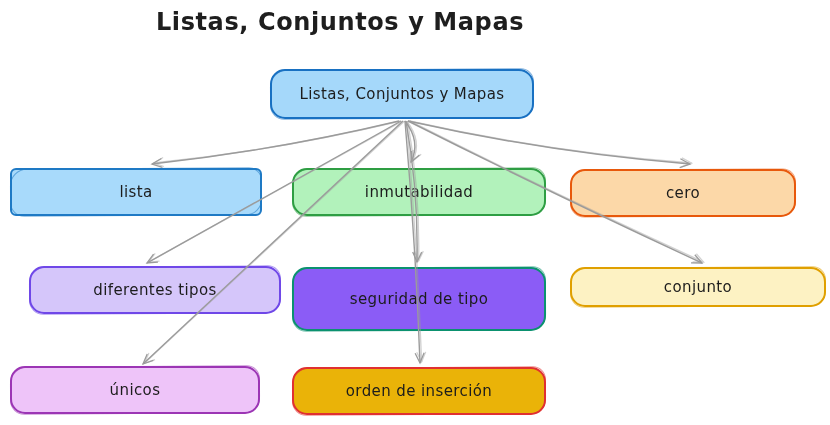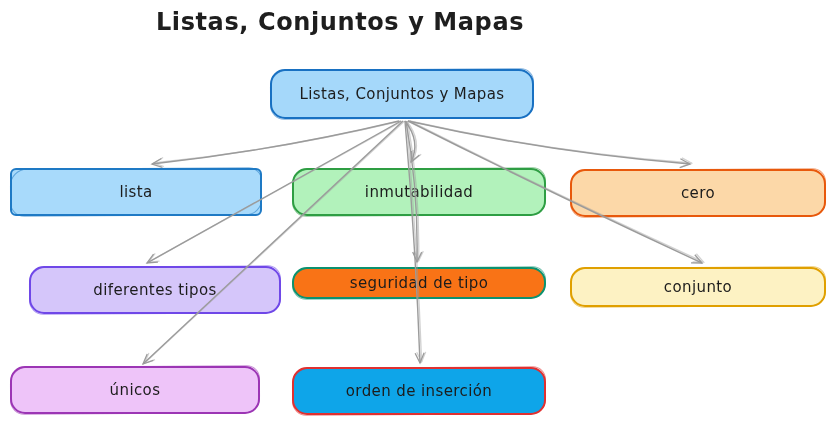--- a/index.html
+++ b/index.html
@@ -69,41 +69,41 @@
   </div>
 
   <div class="node" style="left: 10px; top: 168px; width: 252px; height: 48px; background-color: rgb(168, 218, 251); border-color: rgb(31, 122, 197); border-radius: 6px;">
     <span class="node-label">lista</span>
   </div>
 
   <div class="node" style="left: 292px; top: 168px; width: 254px; height: 48px; background-color: rgb(178, 242, 187); border-color: rgb(47, 158, 68);">
     <span class="node-label">inmutabilidad</span>
   </div>
 
-  <div class="node" style="left: 570px; top: 169px; width: 256px; height: 48px; background-color: rgb(252, 216, 168); border-color: rgb(232, 89, 12);">
+  <div class="node" style="left: 570px; top: 169px; width: 226px; height: 48px; background-color: rgb(252, 216, 168); border-color: rgb(232, 89, 12);">
     <span class="node-label">cero</span>
   </div>
 
   <div class="node" style="left: 10px; top: 266px; width: 252px; height: 48px; background-color: rgb(213, 198, 250); border-color: rgb(112, 72, 232); margin-left: 19px;">
     <span class="node-label">diferentes tipos</span>
   </div>
 
-  <div class="node" style="left: 292px; top: 267px; width: 254px; height: 32px; background-color: #f97316; border-color: rgb(12, 146, 112);">
+  <div class="node" style="left: 292px; top: 267px; width: 254px; height: 64px; background-color: #8b5cf6; border-color: rgb(12, 146, 112);">
     <span class="node-label">seguridad de tipo</span>
   </div>
 
   <div class="node" style="left: 570px; top: 267px; width: 256px; height: 40px; background-color: rgb(253, 242, 195); border-color: rgb(224, 160, 0);">
     <span class="node-label">conjunto</span>
   </div>
 
   <div class="node" style="left: 10px; top: 366px; width: 250px; height: 48px; background-color: rgb(238, 196, 249); border-color: rgb(156, 54, 181);">
     <span class="node-label">únicos</span>
   </div>
 
-  <div class="node" style="left: 292px; top: 367px; width: 254px; height: 48px; background-color: #0ea5e9; border-color: rgb(224, 49, 49);">
+  <div class="node" style="left: 292px; top: 367px; width: 254px; height: 48px; background-color: #eab308; border-color: rgb(224, 49, 49);">
     <span class="node-label">orden de inserción</span>
   </div>
 
   <svg id="edges" viewBox="0 0 830 425">
     <defs>
       <marker id="arrowhead" viewBox="0 0 14 12" markerWidth="14" markerHeight="12" refX="12" refY="6" orient="auto" markerUnits="userSpaceOnUse">
         <path d="M2 1.5 L12 6 L2 10.5" fill="none" stroke-width="1.3" stroke="#9b9b9b"></path>
       </marker>
     </defs>
   <path d="M 399 121 Q 275.5 150.5 152 164" class="edge" stroke="#9b9b9b" marker-end="url(#arrowhead)"></path>

